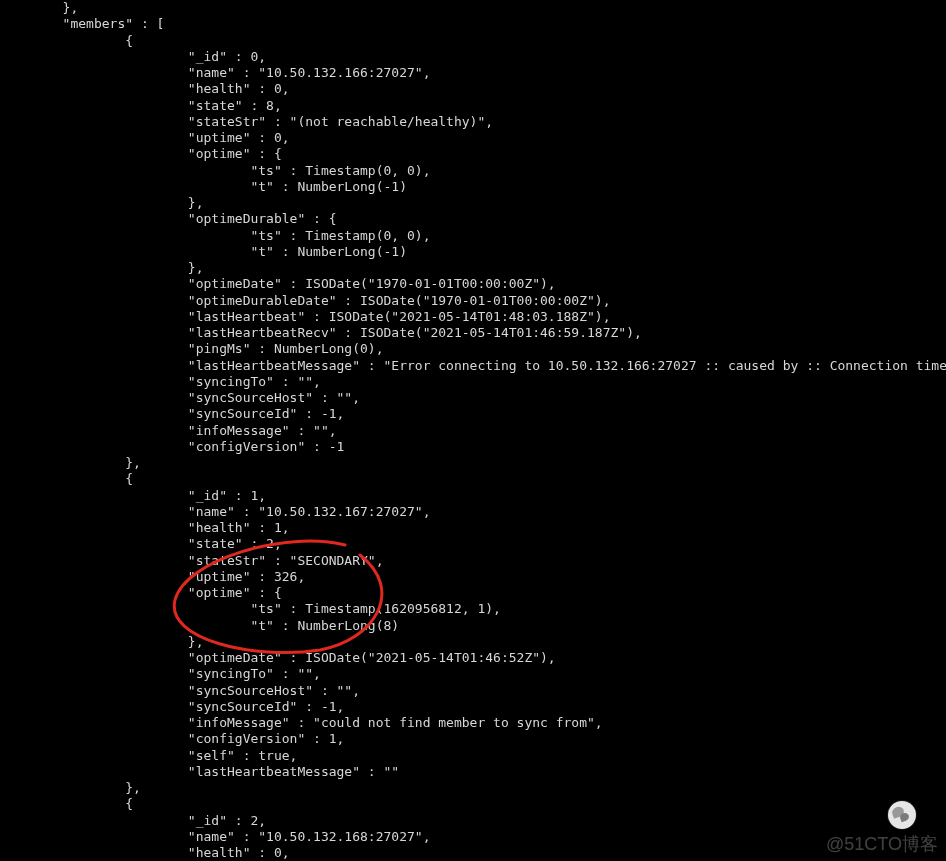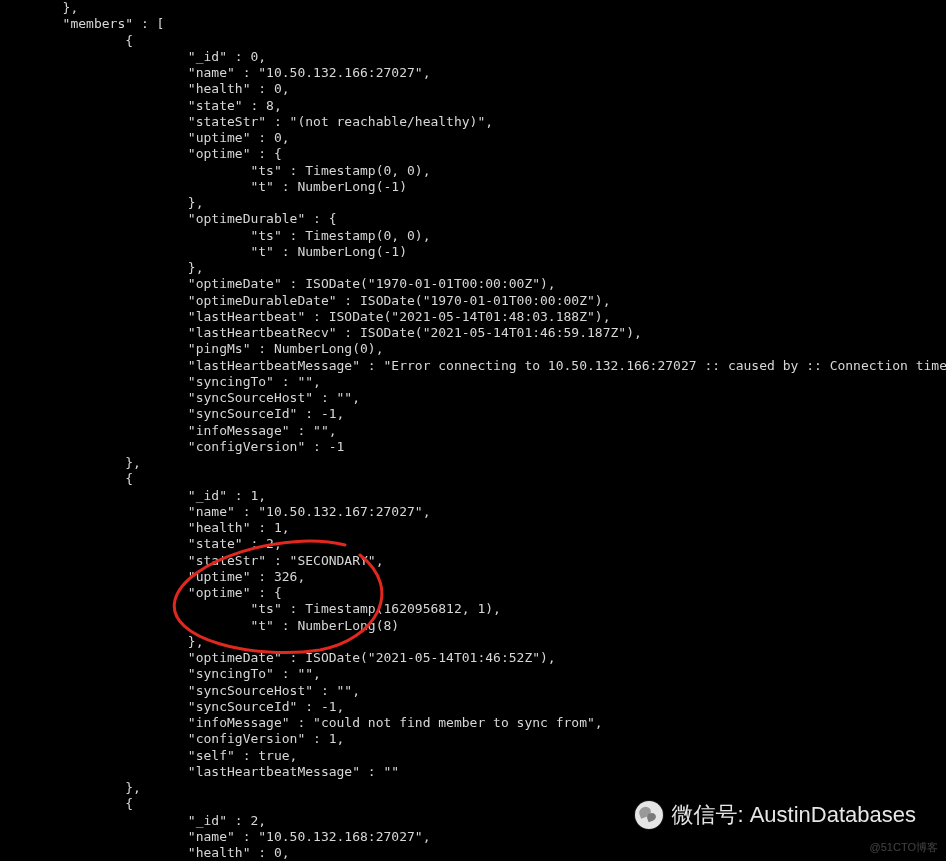--- a/index.html
+++ b/index.html
@@ -79,21 +79,21 @@
   .wechat-icon::after{
     width:9px;height:8px;
     left:12px; top:12px;
     background:#888;
   }
   .watermark {
     position: absolute;
     right: 8px;
     bottom: 6px;
     font-family: "Microsoft YaHei", Arial, sans-serif;
-    font-size: 11px;
+    font-size: 18px;
     color: rgba(255,255,255,0.25);
     z-index: 10;
   }
 </style>
 </head>
 <body>
 
 <div class="code-area">
 <pre><span>        },</span>
 <span>        "members" : [</span>
@@ -154,16 +154,15 @@
 
 </pre>
 </div>
 
 <svg class="circle-svg annotation" viewBox="0 0 260 135">
   <path d="M200 15 C 140 0, 40 30, 30 70 C 20 110, 110 130, 175 120 C 230 110, 260 60, 215 25" stroke="#E0281F" stroke-width="3" fill="none" stroke-linecap="round"></path>
 </svg>
 
 <div class="wechat-badge">
   <span class="wechat-icon"></span>
-  <span>微信号: AustinDatabases</span>
 </div>
 
 <div class="watermark">@51CTO博客</div>
 
 </body></html>

